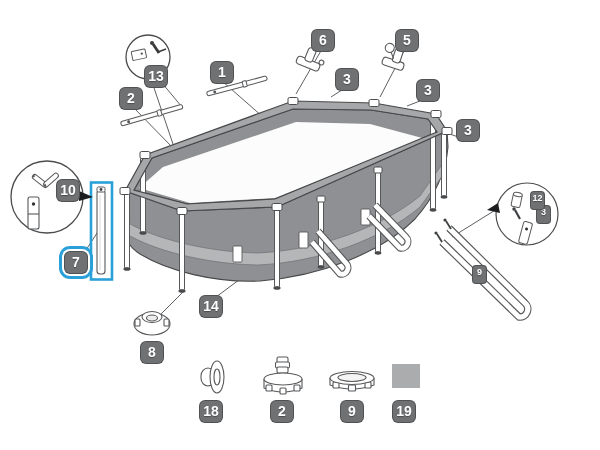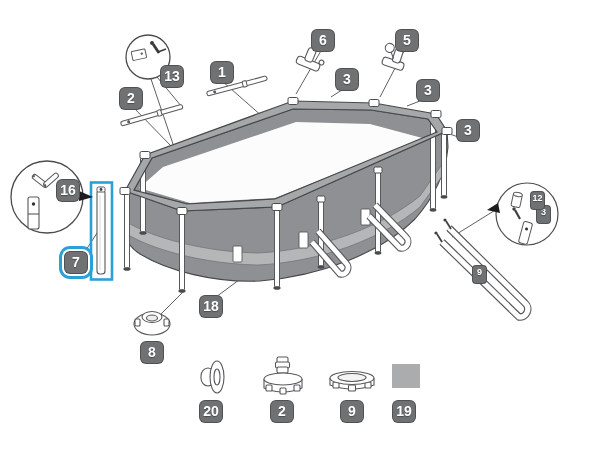--- a/index.html
+++ b/index.html
@@ -247,22 +247,22 @@
   <div class="badge" style="left:222px;top:72px">1</div>
   <div class="badge" style="left:131px;top:98px">2</div>
   <div class="badge" style="left:347px;top:79px">3</div>
   <div class="badge" style="left:428px;top:90px">3</div>
   <div class="badge" style="left:468px;top:130px">3</div>
   <div class="badge" style="left:407px;top:40px">5</div>
   <div class="badge" style="left:323px;top:40px">6</div>
   <div class="badge highlighted" style="left:76px;top:262px">7</div>
   <div class="badge" style="left:152px;top:352px">8</div>
   <div class="badge small" style="left:479px;top:272px">9</div>
-  <div class="badge" style="left:68px;top:190px">16</div>
+  <div class="badge" style="left:68px;top:190px">10</div>
   <div class="badge small" style="left:543px;top:212px">3</div>
   <div class="badge small" style="left:537px;top:198px">12</div>
-  <div class="badge" style="left:172px;top:76px">13</div>
-  <div class="badge" style="left:211px;top:306px">18</div>
+  <div class="badge" style="left:156px;top:76px">13</div>
+  <div class="badge" style="left:211px;top:306px">14</div>
   <div class="badge" style="left:404px;top:411px">19</div>
   <div class="badge" style="left:282px;top:411px">2</div>
   <div class="badge" style="left:352px;top:411px">9</div>
-  <div class="badge" style="left:211px;top:411px">20</div>
+  <div class="badge" style="left:211px;top:411px">18</div>
 </div>
 
 </body></html>

